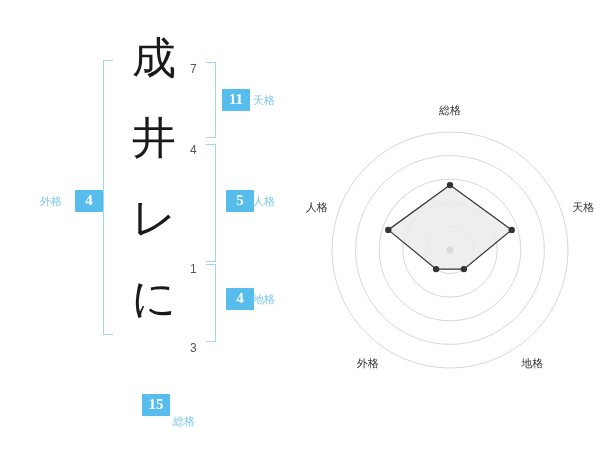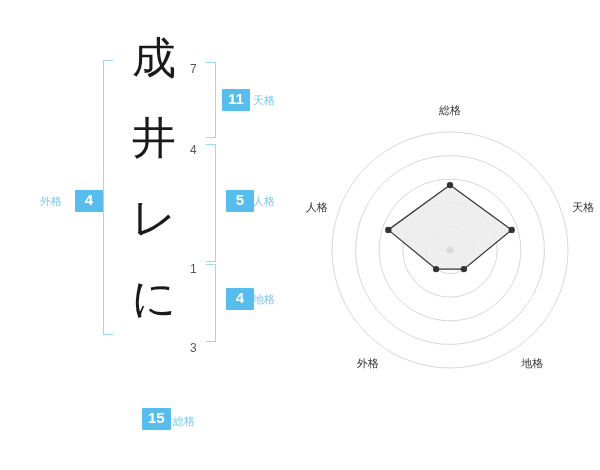--- a/index.html
+++ b/index.html
@@ -57,21 +57,21 @@
     position: absolute;
     background: #56bdec;
     color: #ffffff;
     font-size: 15px;
     font-weight: bold;
     padding: 2px 6px 3px 6px;
     line-height: 1.1;
     border-radius: 1px;
     text-align: center;
     min-width: 16px;
-    font-family: Liberation Sans, sans-serif;
+    font-family: Liberation Serif, serif;
   }
   .badge-label {
     position: absolute;
     color: #7ec9ef;
     font-size: 11px;
     font-family: "Liberation Sans", sans-serif;
     white-space: nowrap;
   }
 
   
@@ -114,21 +114,21 @@
   <div class="badge-label" style="left:253px; top:93px;">天格</div>
 
   <div class="bracket bracket-right" style="left:206px; top:144px; width:10px; height:118px;"></div>
   <div class="badge" style="left:226px; top:190px;">5</div>
   <div class="badge-label" style="left:253px; top:194px;">人格</div>
 
   <div class="bracket bracket-right" style="left:206px; top:264px; width:10px; height:78px;"></div>
   <div class="badge" style="left:226px; top:288px;">4</div>
   <div class="badge-label" style="left:253px; top:292px;">地格</div>
 
-  <div class="badge" style="left:142px; top:408px;">15</div>
+  <div class="badge" style="left:142px; top:394px;">15</div>
   <div class="badge-label" style="left:173px; top:414px;">総格</div>
 
   <div id="radar">
     <svg width="280" height="280" viewBox="0 0 280 280">
       <g id="radar-rings">
           <circle cx="140" cy="140" r="118.00" fill="none" stroke="#d8d8d8" stroke-width="1"></circle>
           <circle cx="140" cy="140" r="94.40" fill="none" stroke="#d8d8d8" stroke-width="1"></circle>
           <circle cx="140" cy="140" r="70.80" fill="none" stroke="#d8d8d8" stroke-width="1"></circle>
           <circle cx="140" cy="140" r="47.20" fill="none" stroke="#d8d8d8" stroke-width="1"></circle>
           <circle cx="140" cy="140" r="23.60" fill="none" stroke="#d8d8d8" stroke-width="1"></circle>

